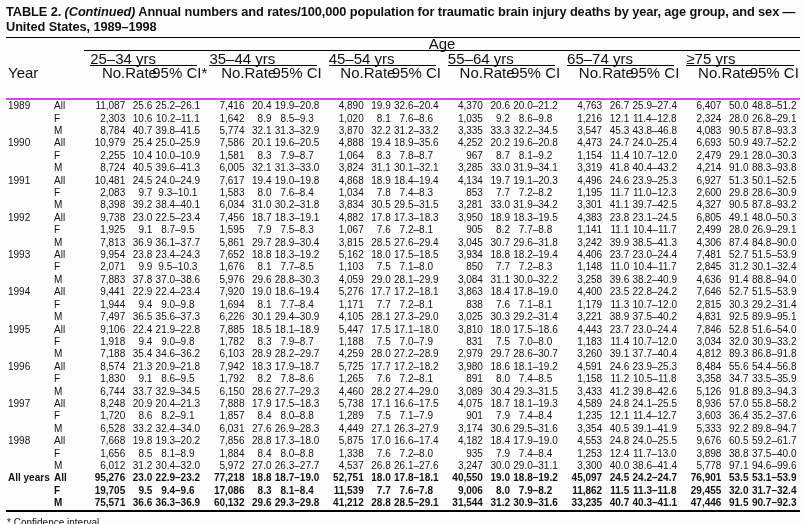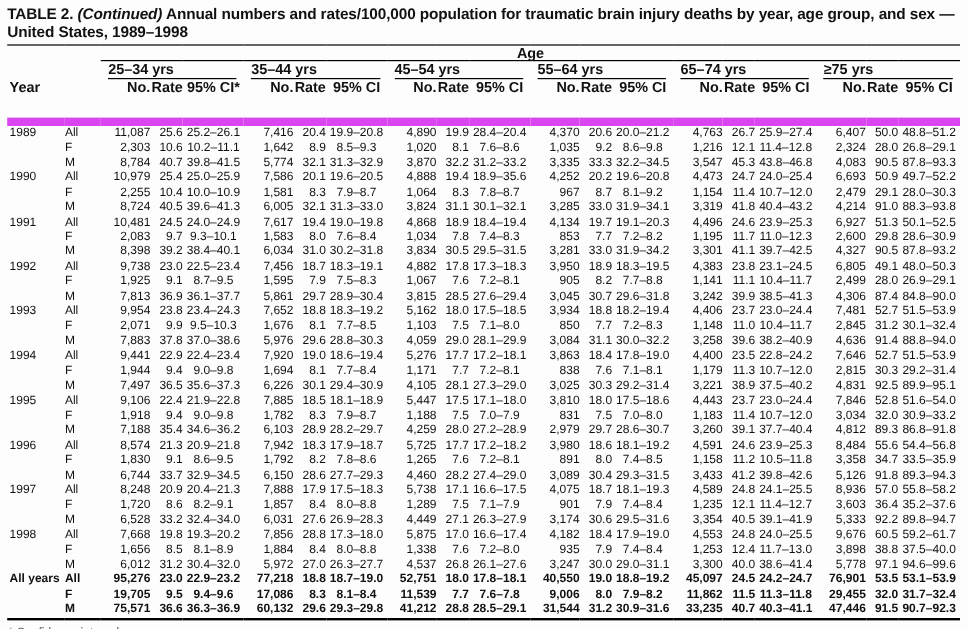--- a/index.html
+++ b/index.html
@@ -20,26 +20,26 @@
     width: 792px;
   }
   .title .bi { font-style: italic; }
   table {
     border-collapse: collapse;
     table-layout: fixed;
     width: 794px;
     margin-top: 3px;
     border-top: 1px solid #000;
   }
-  thead th { font-weight: bold; font-size: 12px; padding: 0; white-space: nowrap; }
+  thead th { font-weight: normal; font-size: 15px; padding: 0; white-space: nowrap; }
   tr.age-row th { line-height: 12px; vertical-align: bottom; }
   tr.age-row th.age { border-bottom: 1px solid #000; text-align: center; }
   tr.grp-row th { line-height: 13px; padding: 1px 6px 0 6px; vertical-align: bottom; }
   tr.grp-row .grp { border-bottom: 1px solid #000; text-align: left; }
-  tr.col-row th { line-height: 14px; padding-bottom: 18px; border-bottom: 7px solid #d946ef; vertical-align: bottom; }
+  tr.col-row th { line-height: 14px; padding-bottom: 18px; border-bottom: 2px solid #d946ef; vertical-align: bottom; }
   th.h-year { text-align: left; padding-left: 2px; }
   th.h-no, td.no { text-align: right; }
   th.h-rate, td.rate { text-align: right; }
   th.h-ci, td.ci { text-align: center; }
   tbody td {
     font-size: 10px;
     line-height: 12.4px;
     padding: 0;
     white-space: nowrap;
     overflow: visible;
@@ -136,21 +136,21 @@
           <td class="year">1989</td>
           <td class="sex">All</td>
           <td class="no">11,087</td>
           <td class="rate">25.6</td>
           <td class="ci">25.2–26.1</td>
           <td class="no">7,416</td>
           <td class="rate">20.4</td>
           <td class="ci">19.9–20.8</td>
           <td class="no">4,890</td>
           <td class="rate">19.9</td>
-          <td class="ci">28.4–20.4</td>
+          <td class="ci">32.6–20.4</td>
           <td class="no">4,370</td>
           <td class="rate">20.6</td>
           <td class="ci">20.0–21.2</td>
           <td class="no">4,763</td>
           <td class="rate">26.7</td>
           <td class="ci">25.9–27.4</td>
           <td class="no">6,407</td>
           <td class="rate">50.0</td>
           <td class="ci">48.8–51.2</td>
         </tr>

